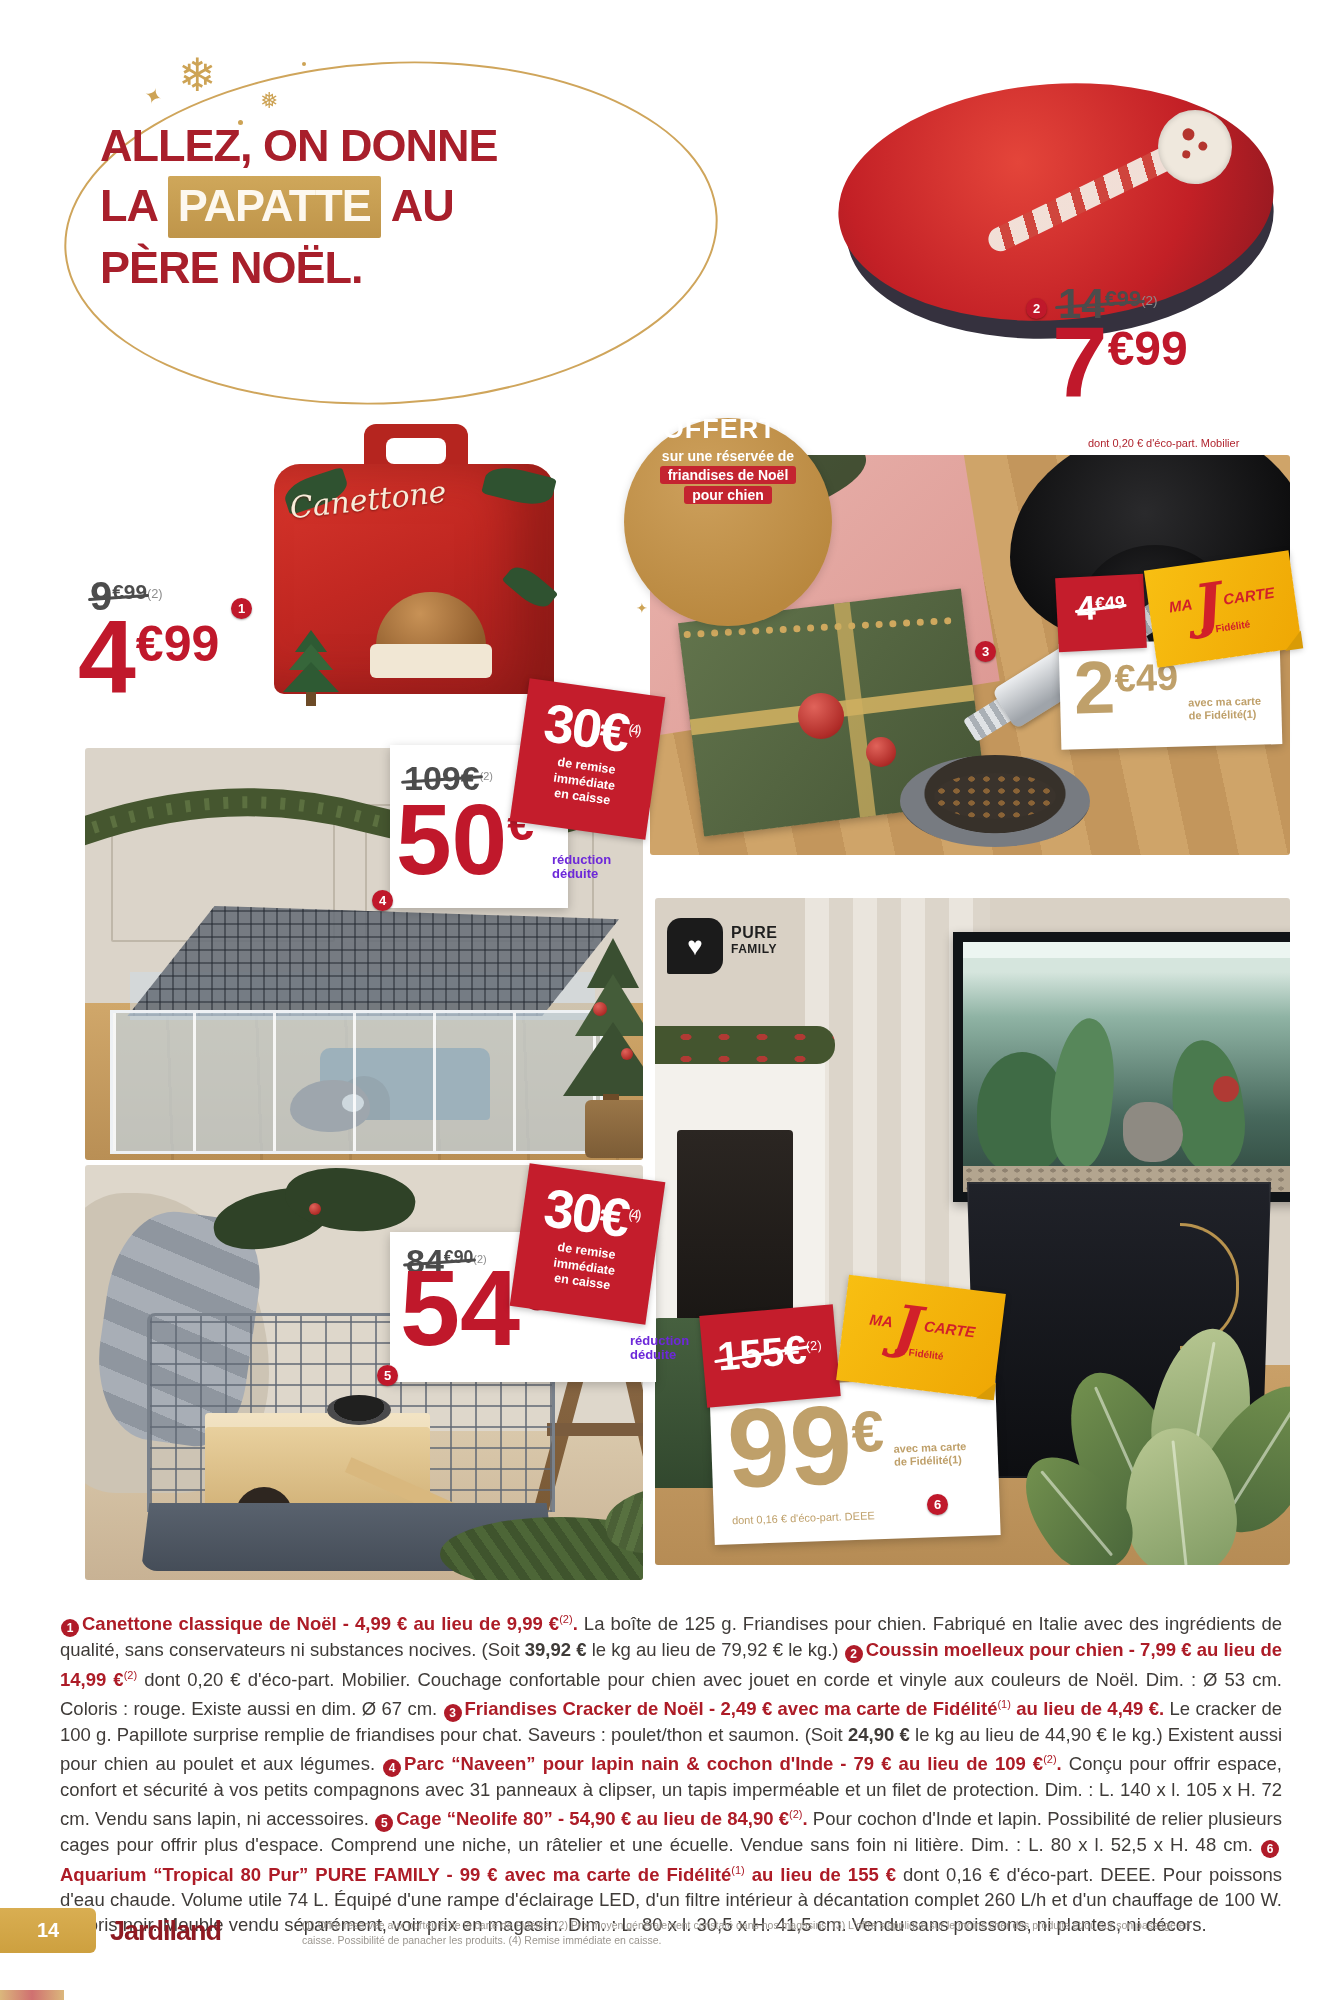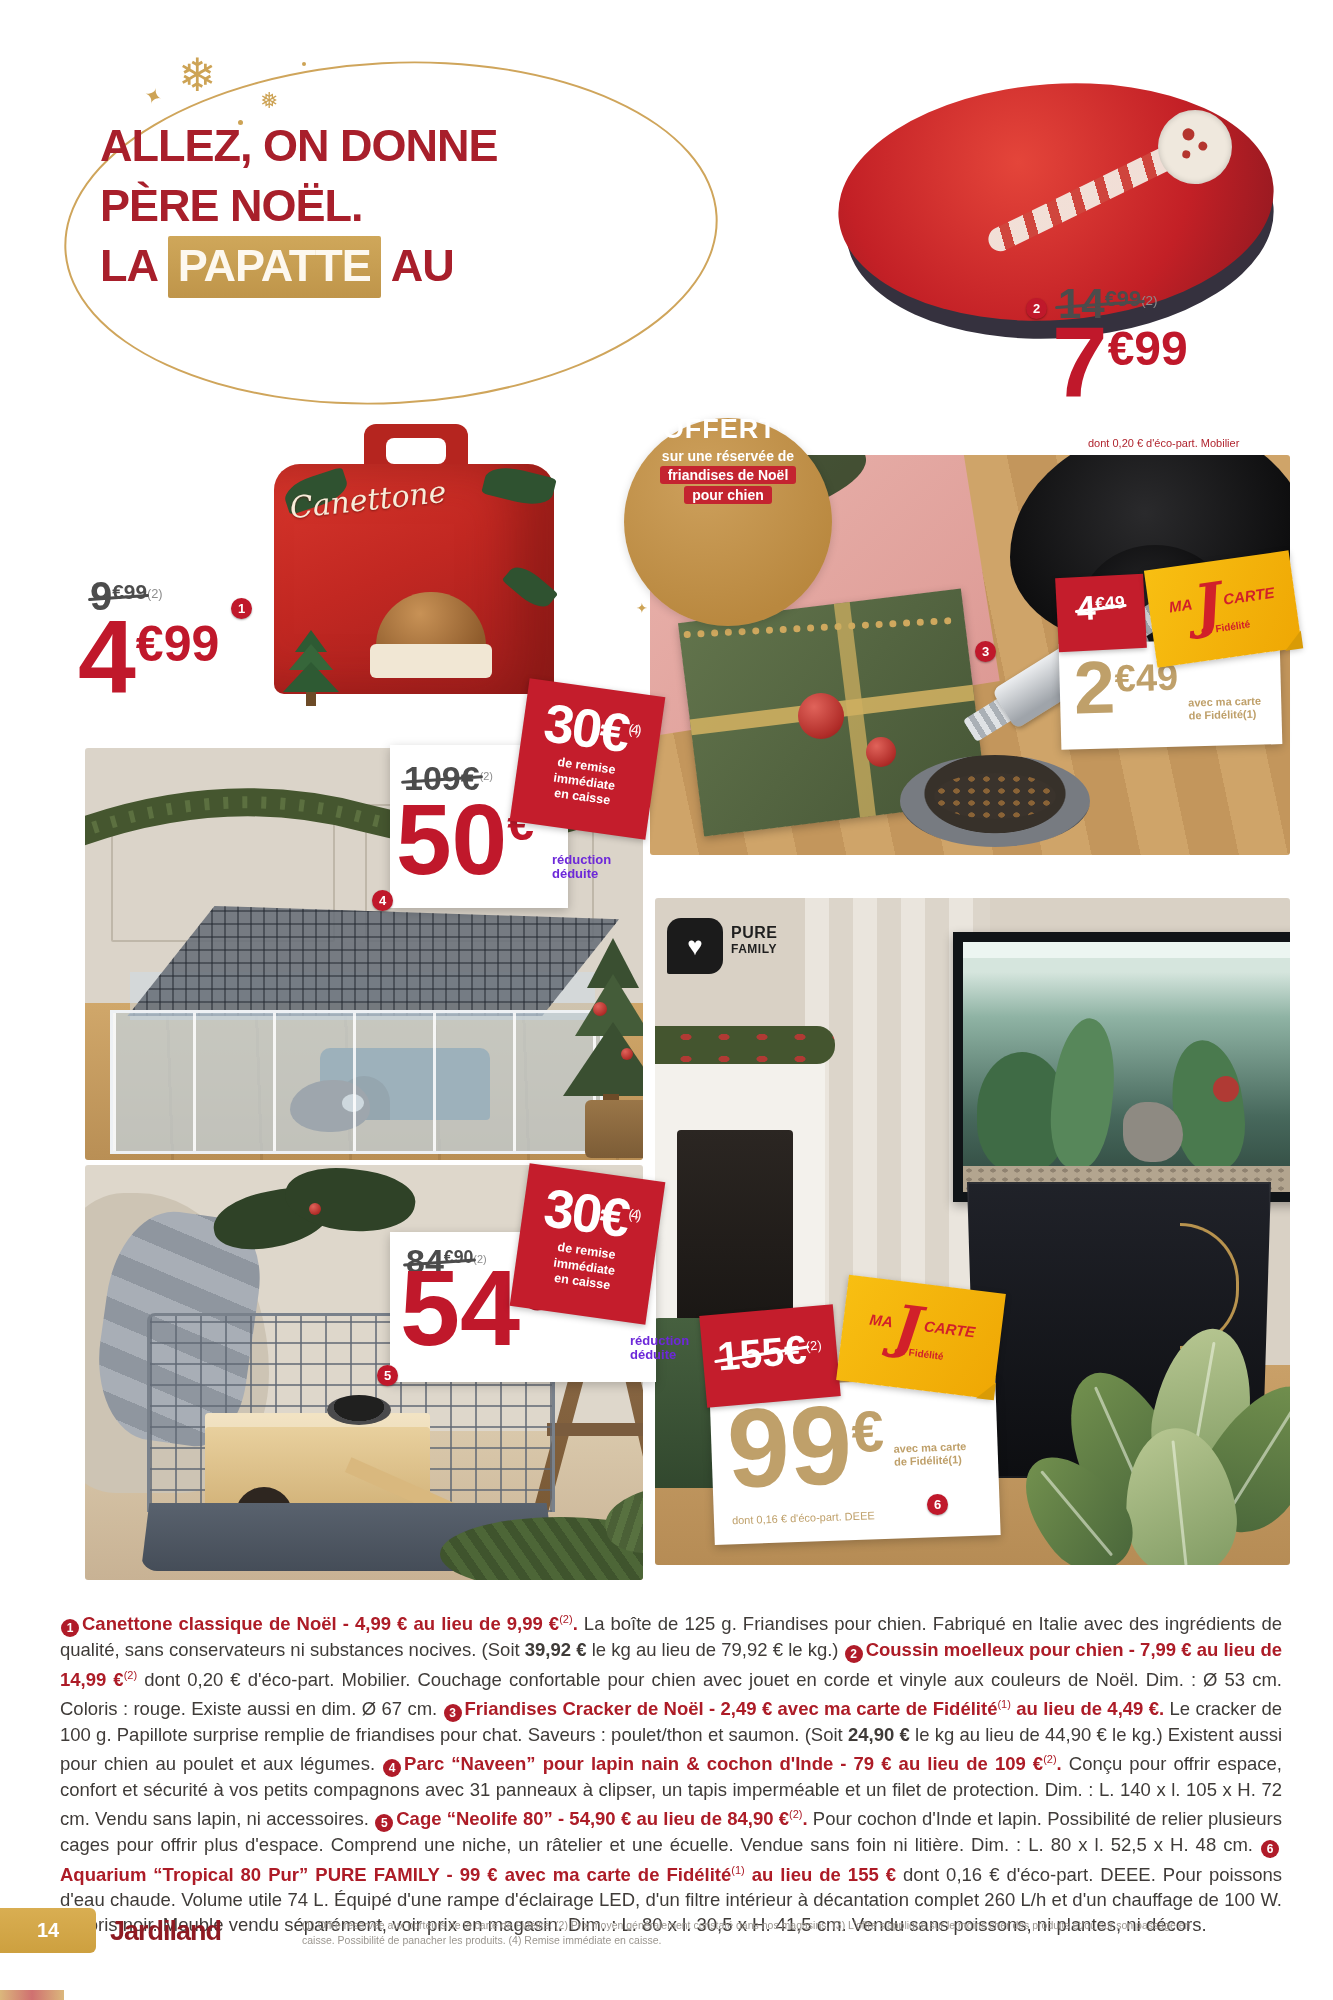--- a/index.html
+++ b/index.html
@@ -158,26 +158,26 @@
   <div class="oval"></div>
   <div class="sparkle" style="left:178px;top:48px;font-size:46px;">❄</div>
   <div class="sparkle" style="left:260px;top:88px;font-size:22px;">❅</div>
   <div class="sparkle" style="left:144px;top:84px;font-size:22px;transform:rotate(18deg);">✦</div>
   <div class="golddot" style="left:238px;top:120px;width:5px;height:5px;"></div>
   <div class="golddot" style="left:302px;top:62px;width:4px;height:4px;"></div>
   <div class="sparkle" style="left:489px;top:476px;font-size:18px;">✦</div>
   <div class="sparkle" style="left:636px;top:600px;font-size:14px;">✦</div>
   <div class="headline">
     <div><span>ALLEZ, ON DONNE</span></div>
-    <div><span>PÈRE NOËL.</span></div>
     <div>
       <span>LA</span>
       <span class="hl-chip">PAPATTE</span>
       <span>AU</span>
     </div>
+    <div><span>PÈRE NOËL.</span></div>
   </div>
 
   <div class="cushion-wrap">
     <div class="cushion-under"></div>
     <div class="cushion-top"></div>
     <div class="cushion-band"></div>
     <div class="cushion-patch">
       <span class="pawdot" style="left:22px;top:20px;width:12px;height:12px;"></span>
       <span class="pawdot" style="left:40px;top:30px;width:9px;height:9px;"></span>
       <span class="pawdot" style="left:26px;top:42px;width:8px;height:8px;"></span>

